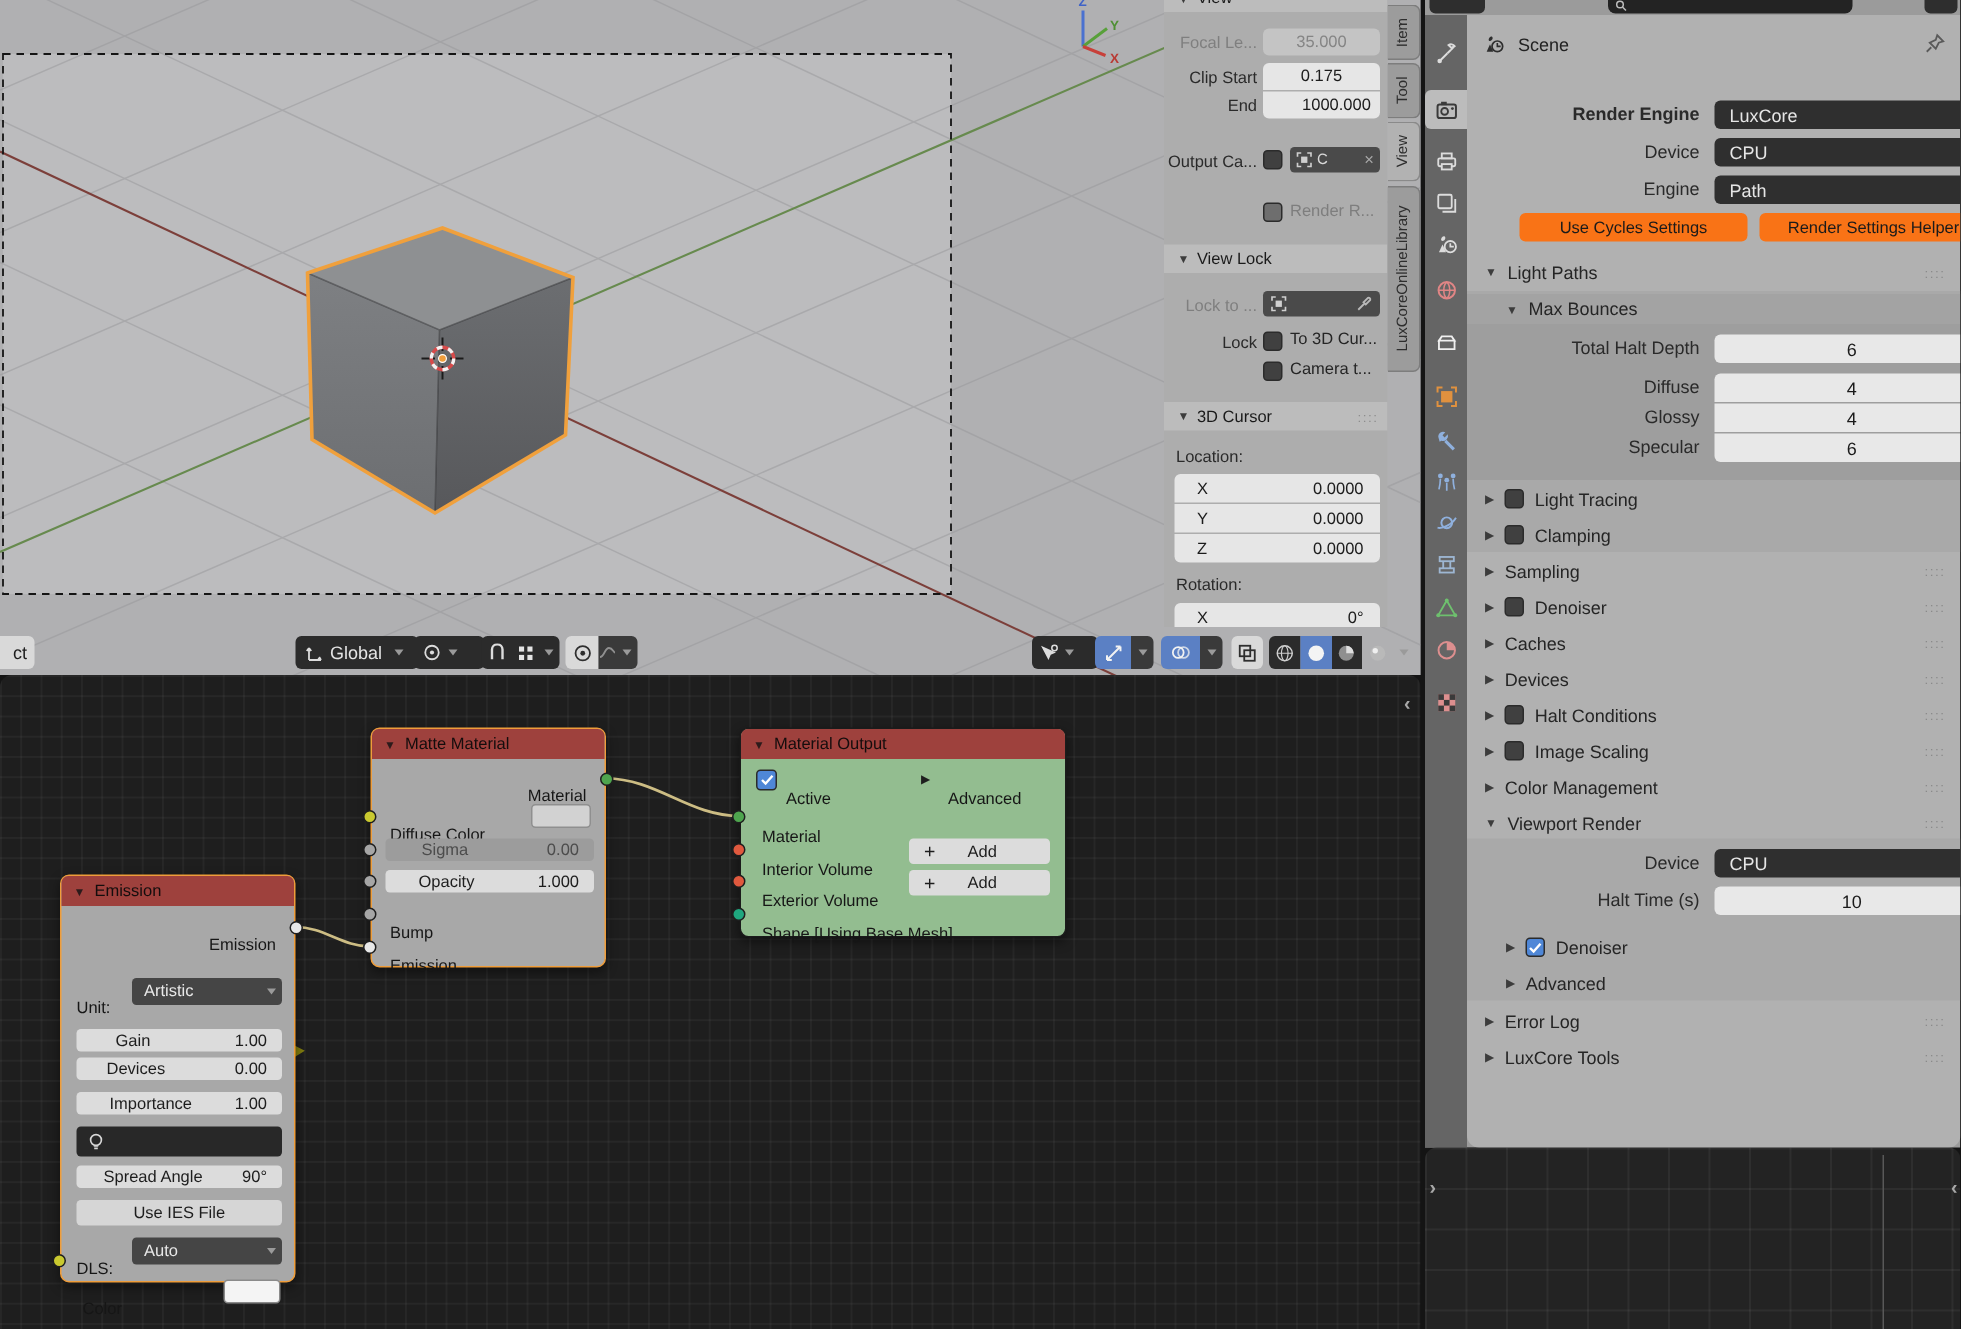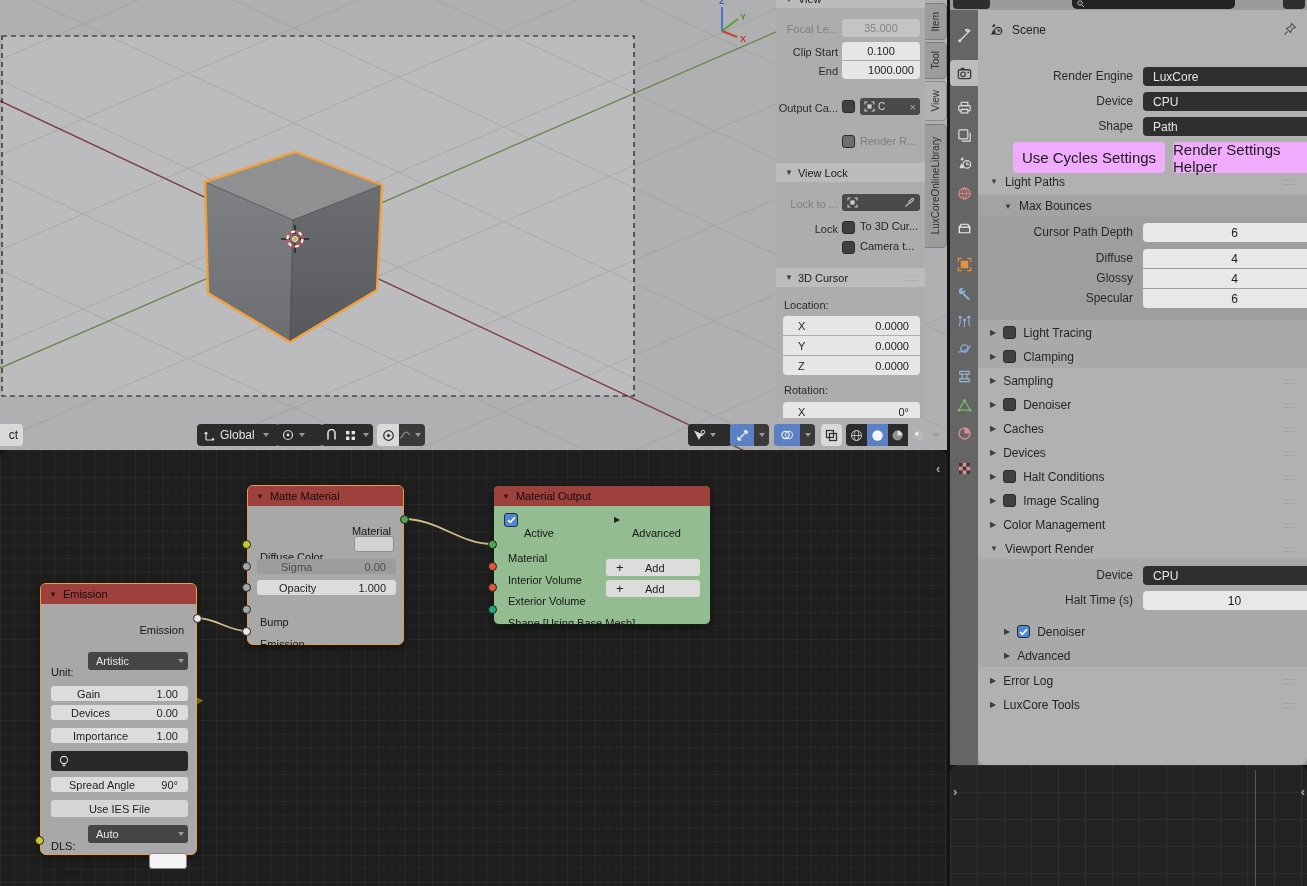--- a/index.html
+++ b/index.html
@@ -64,22 +64,22 @@
   .props{position:absolute;left:950px;top:0;width:357px;height:765px;background:#9b9b9b;}
   .props-main{position:absolute;left:28px;top:10px;width:329px;height:755px;background:#b1b1b1;border-radius:0 0 8px 8px;overflow:hidden;}
   .ptabs{position:absolute;left:0;top:10px;width:28px;height:755px;background:#656565;}
   .ptab{position:absolute;left:0;width:28px;height:26px;display:flex;align-items:center;justify-content:center;}
   .ptab.active{background:#bcbcbc;border-radius:4px 0 0 4px;}
   .prow-lbl{position:absolute;width:127px;text-align:right;color:#2a2a2a;font-size:12px;line-height:19px;}
   .pfield{position:absolute;left:165px;width:183px;height:19px;background:#e8e8e8;border-radius:4px;display:flex;align-items:center;
           justify-content:center;color:#1b1b1b;font-size:12px;box-sizing:border-box;}
   .pdrop{position:absolute;left:165px;width:183px;height:19px;background:#2f2f2f;border-radius:4px;display:flex;align-items:center;
          justify-content:space-between;color:#e6e6e6;font-size:12px;padding:0 6px 0 10px;box-sizing:border-box;}
-  .pbtn{position:absolute;height:31px;background:#f0abfc;border-radius:4px;display:flex;align-items:center;justify-content:center;
-        color:#1b1b1b;font-size:15px;}
+  .pbtn{position:absolute;height:19px;background:#f97316;border-radius:4px;display:flex;align-items:center;justify-content:center;
+        color:#1b1b1b;font-size:11px;}
   .sect{position:absolute;left:0;width:329px;height:19px;display:flex;align-items:center;gap:7px;padding-left:12px;box-sizing:border-box;
         color:#252525;font-size:12px;}
   .band1{position:absolute;left:0;width:329px;background:#a9a9a9;}
   .band2{position:absolute;left:0;width:329px;background:#9e9e9e;}
   .pdots{position:absolute;right:10px;color:#8a8a8a;font-size:9px;letter-spacing:1px;}
   .phead{position:absolute;left:0;top:0;width:357px;height:10px;background:#9b9b9b;}
 
   
   .bred{position:absolute;left:950px;top:765px;width:357px;height:121px;background-color:#232323;
     background-image:linear-gradient(to right,rgba(255,255,255,.05) 1px,transparent 1px),
@@ -267,21 +267,21 @@
 
   <div class="npanel">
     <div class="np-h" style="top:-10px;height:18px;">
       <span class="tri">▼</span>
       <span>View</span>
 
     </div>
     <div class="np-lbl dis" style="top:20px;">Focal Le...</div>
     <div class="np-f dis" style="top:19px;">35.000</div>
     <div class="np-lbl" style="top:43px;">Clip Start</div>
-    <div class="np-f" style="top:42px;border-radius:4px 4px 0 0;">0.100</div>
+    <div class="np-f" style="top:42px;border-radius:4px 4px 0 0;">0.175</div>
     <div class="np-lbl" style="top:62px;">End</div>
     <div class="np-f" style="top:61px;border-radius:0 0 4px 4px;padding-left:20px;">1000.000</div>
 
     <div class="np-lbl" style="top:99px;">Output Ca...</div>
     <div class="cb" style="position:absolute;left:66px;top:100px;"></div>
     <div style="position:absolute;left:84px;top:98px;width:60px;height:17px;background:#4a4a4a;border-radius:3px;display:flex;align-items:center;padding:0 4px;box-sizing:border-box;gap:3px;">
       <svg width="11" height="11" viewBox="0 0 11 11">
         <path d="M1 3.5 V1 H3.5 M7.5 1 H10 V3.5 M10 7.5 V10 H7.5 M3.5 10 H1 V7.5" stroke="#cfcfcf" stroke-width="1.1" fill="none"></path>
         <rect x="3.4" y="3.4" width="4.2" height="4.2" fill="#cfcfcf"></rect>
       </svg>
@@ -599,47 +599,47 @@
         <path d="M5 5 C5 2.8 8 1.5 8 4 C8 5.8 5 6.8 5 5 Z" fill="#2e2e2e"></path>
         <circle cx="11.5" cy="10" r="4" stroke="#2e2e2e" stroke-width="1.3" fill="none"></circle>
         <path d="M11.5 7.5 V10 H14" stroke="#2e2e2e" stroke-width="1.2" fill="none"></path>
         <path d="M3.5 14 L6 8.5 L8.5 14 Z" fill="#2e2e2e"></path>
       </svg>
       <div style="position:absolute;left:34px;top:13px;font-size:12px;color:#222;">Scene</div>
       <svg width="14" height="14" viewBox="0 0 14 14" style="position:absolute;right:10px;top:12px;">
         <path d="M8.5 1.5 L12.5 5.5 L9.5 6.5 L7.5 10.5 L3.5 6.5 L7.5 4.5 Z M4.5 9.5 L1.5 12.5" stroke="#5a5a5a" stroke-width="1.2" fill="none"></path>
       </svg>
 
-      <div class="prow-lbl" style="left:28px;top:57px;">Render Engine</div>
+      <div class="prow-lbl" style="left:28px;top:57px;font-weight:bold;">Render Engine</div>
       <div class="pdrop" style="top:57px;">
         <span>LuxCore</span>
       </div>
       <div class="prow-lbl" style="left:28px;top:82px;">Device</div>
       <div class="pdrop" style="top:82px;">
         <span>CPU</span>
       </div>
-      <div class="prow-lbl" style="left:28px;top:107px;">Shape</div>
+      <div class="prow-lbl" style="left:28px;top:107px;">Engine</div>
       <div class="pdrop" style="top:107px;">
         <span>Path</span>
       </div>
       <div class="pbtn" style="left:35px;top:132px;width:152px;">Use Cycles Settings</div>
       <div class="pbtn" style="left:195px;top:132px;width:152px;">Render Settings Helper</div>
 
       <div class="sect" style="top:162px;">
         <span class="tri">▼</span>
         <span>Light Paths</span>
         <span class="pdots">::::</span>
       </div>
       <div class="band1" style="top:184px;height:174px;"></div>
       <div class="sect" style="top:186px;padding-left:26px;background:#a3a3a3;height:20px;">
         <span class="tri">▼</span>
         <span>Max Bounces</span>
       </div>
       <div class="band2" style="top:206px;height:104px;"></div>
-      <div class="prow-lbl" style="left:28px;top:213px;">Cursor Path Depth</div>
+      <div class="prow-lbl" style="left:28px;top:213px;">Total Halt Depth</div>
       <div class="pfield" style="top:213px;">6</div>
       <div class="prow-lbl" style="left:28px;top:239px;">Diffuse</div>
       <div class="pfield" style="top:239px;border-radius:4px 4px 0 0;">4</div>
       <div class="prow-lbl" style="left:28px;top:259px;">Glossy</div>
       <div class="pfield" style="top:259px;border-radius:0;">4</div>
       <div class="prow-lbl" style="left:28px;top:279px;">Specular</div>
       <div class="pfield" style="top:279px;border-radius:0 0 4px 4px;">6</div>
 
       <div class="sect" style="top:313px;">
         <span class="tri">▶</span>

